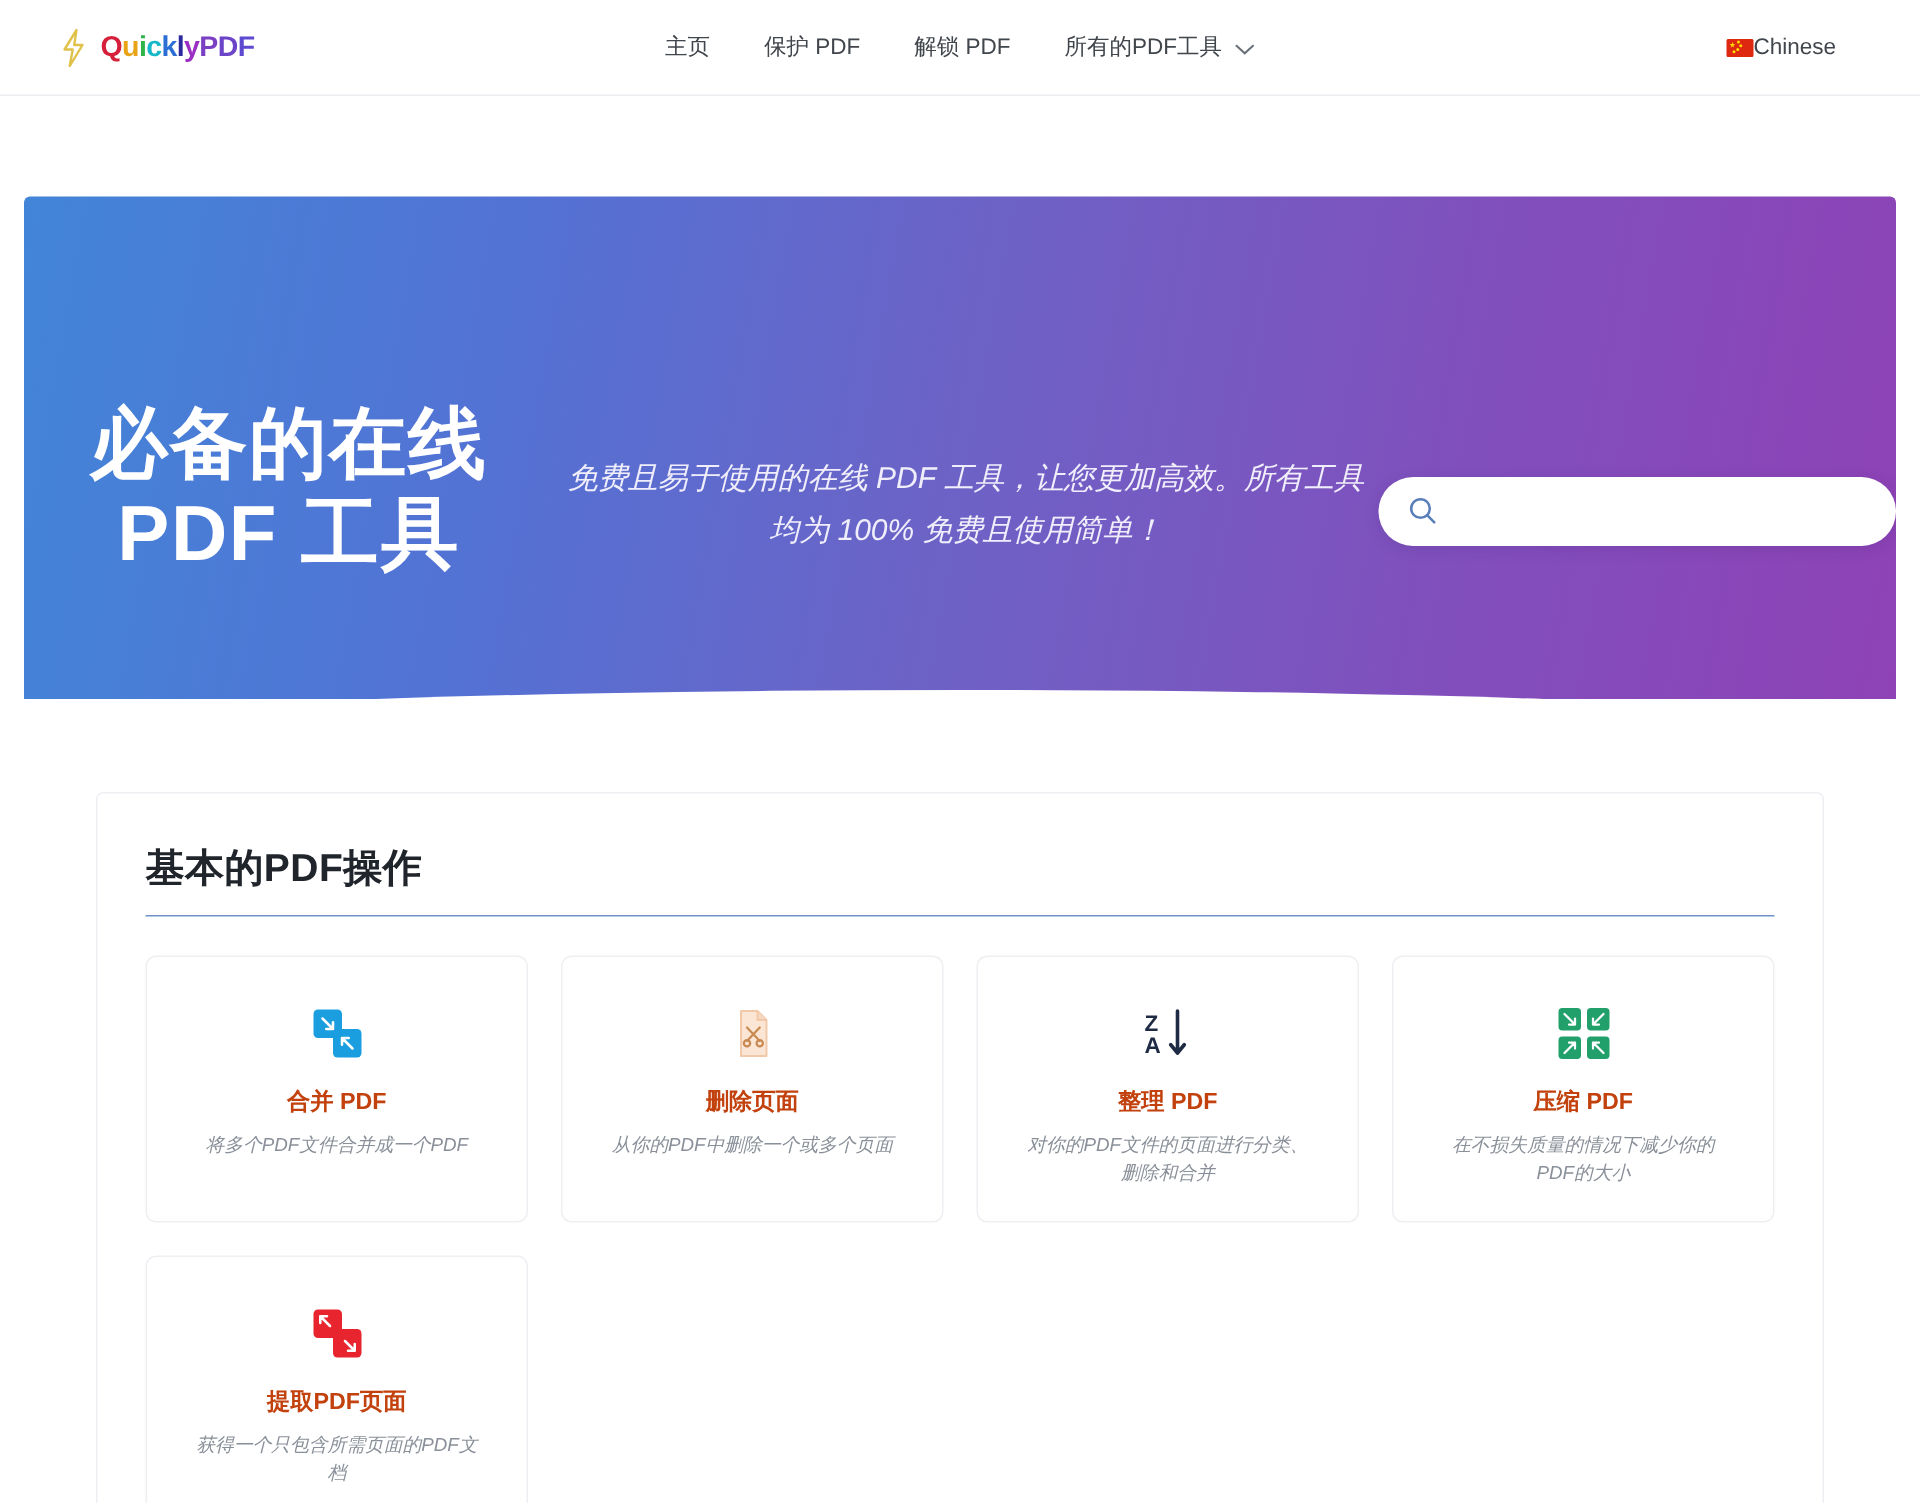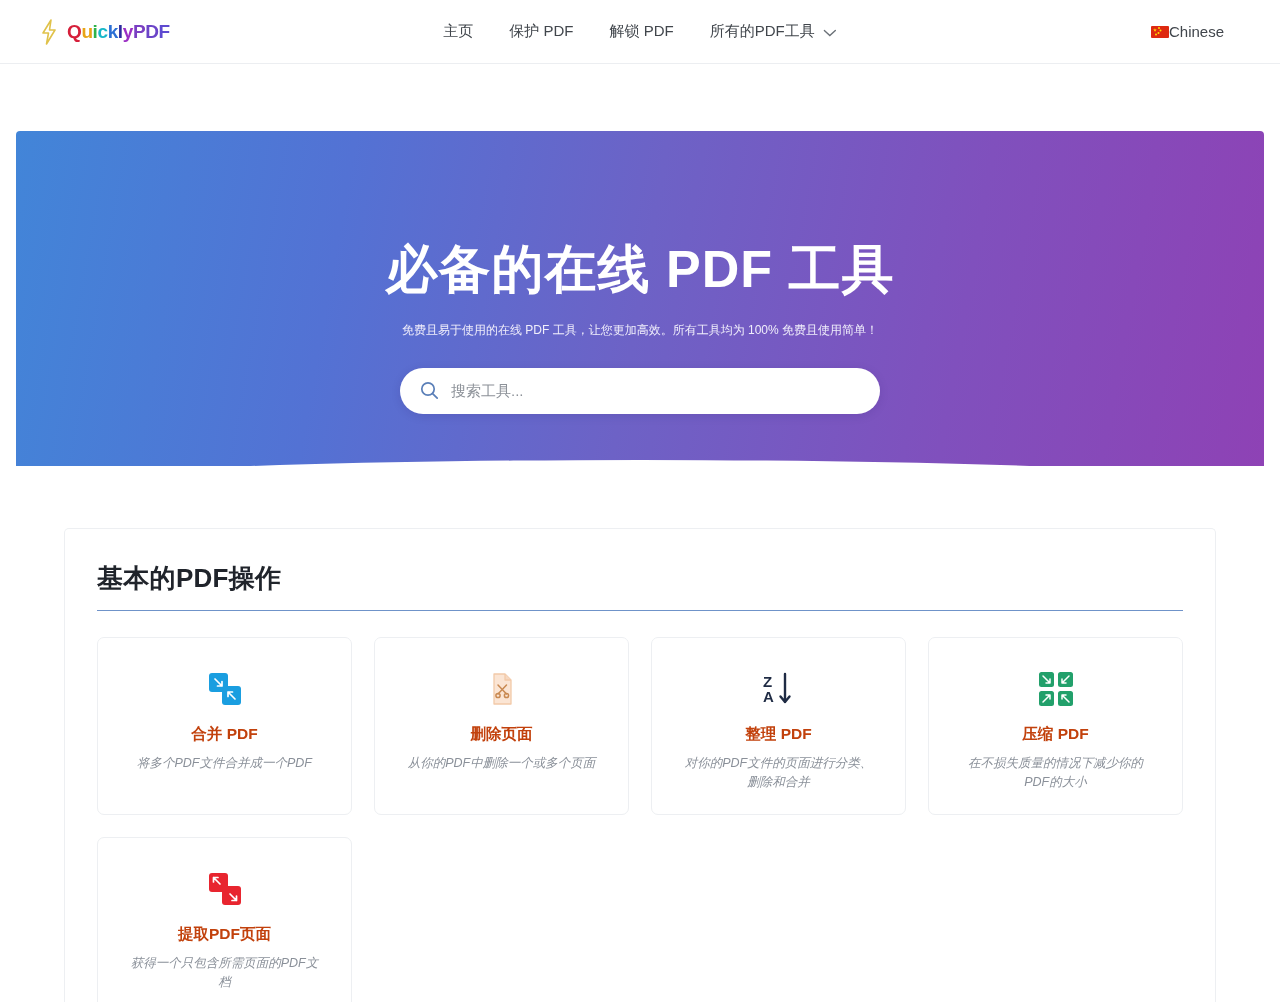--- a/index.html
+++ b/index.html
@@ -109,41 +109,41 @@
     left: 0; right: 0; bottom: -2px;
     height: 30px;
     background: #ffffff;
     border-radius: 50% 50% 0 0 / 100% 100% 0 0;
     transform: scaleX(1.04) translateY(22px);
   }
   .hero-inner {
     position: relative;
     height: 100%;
     display: flex;
-    flex-direction: column;
+    flex-direction: row;
     align-items: center;
     padding-top: 57px;
     z-index: 2;
-    justify-content: center;
   }
   .hero-title {
     font-size: 52px;
     font-weight: bold;
     color: #ffffff;
     letter-spacing: 1px;
     line-height: 1.15;
     text-align: center;
   }
   .hero-sub {
     margin-top: 20px;
-    font-size: 12px;
+    font-size: 20px;
     color: #f0eefb;
     line-height: 1.75;
     text-align: center;
     max-width: 580px;
+    font-style: italic;
   }
   .search-box {
     margin-top: 27px;
     width: 480px;
     height: 46px;
     background: #ffffff;
     border-radius: 23px;
     display: flex;
     align-items: center;
     padding: 0 20px;
@@ -270,21 +270,20 @@
       <h1 class="hero-title">必备的在线 PDF 工具</h1>
       <p class="hero-sub">免费且易于使用的在线 PDF 工具，让您更加高效。所有工具均为 100% 免费且使用简单！</p>
 
       <div class="search-box">
         <span>
           <svg class="search-icon" width="19" height="19" viewBox="0 0 19 19">
             <circle cx="8" cy="8" r="6.2" fill="none" stroke="#5a7fb8" stroke-width="1.7"></circle>
             <line x1="12.6" y1="12.6" x2="17.2" y2="17.2" stroke="#5a7fb8" stroke-width="1.7" stroke-linecap="round"></line>
           </svg>
         </span>
-        <input class="search-field" type="text" placeholder="搜索工具..." style="">
       </div>
     </div>
     <div class="hero-curve"></div>
   </div>
 </div>
 
 <div class="content">
   <h2 class="section-title">基本的PDF操作</h2>
   <div class="section-rule"></div>
   <div class="grid">

